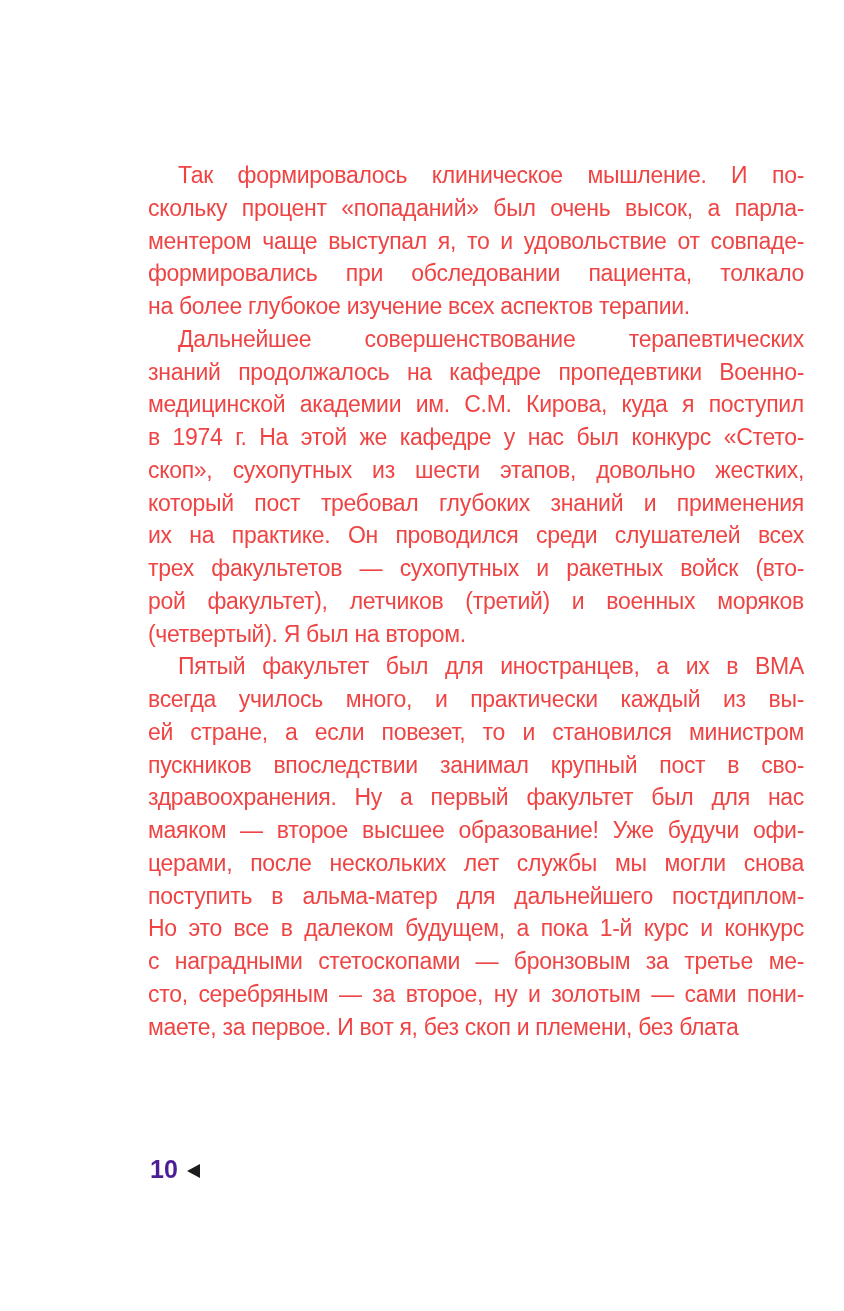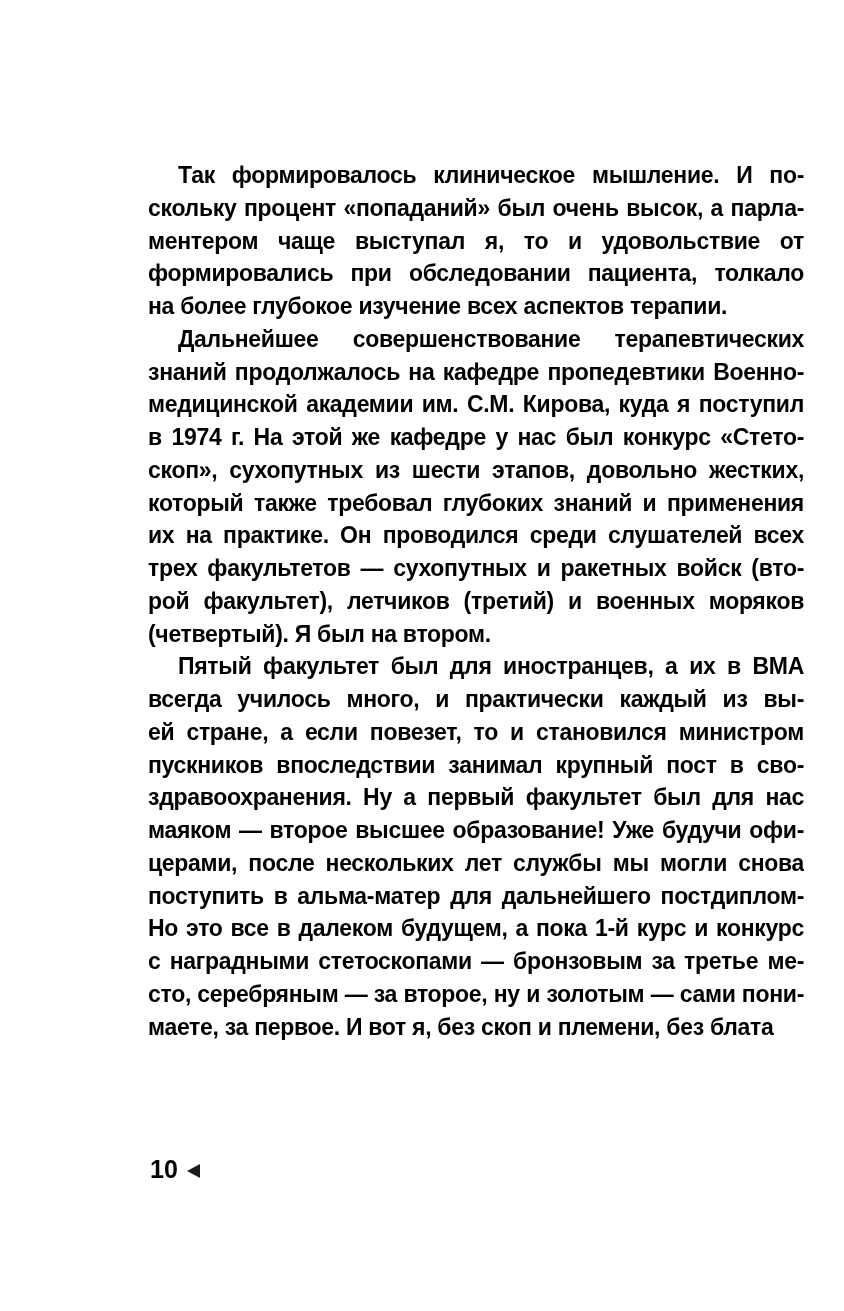--- a/index.html
+++ b/index.html
@@ -18,45 +18,45 @@
   .text-block {
     position: absolute;
     left: 148px;
     top: 159px;
     width: 656px;
   }
   .line {
     font-size: 23px;
     line-height: 32.75px;
     height: 32.75px;
-    color: #000000;
+    color: #ef4444;
     letter-spacing: -0.3px;
     text-align: justify;
     text-align-last: justify;
     white-space: normal;
     overflow: hidden;
-    font-weight: 700;
+    font-weight: 400;
   }
   .line.first {
     text-indent: 30px;
   }
   .line.last {
     text-align-last: left;
   }
   .footer {
     position: absolute;
     left: 150px;
     top: 1155px;
     display: flex;
     align-items: center;
   }
   .pagenum {
     font-size: 25px;
     font-weight: 700;
-    color: #000000;
+    color: #4c1d95;
     letter-spacing: 0px;
   }
   .triangle {
     display: inline-block;
     width: 0;
     height: 0;
     margin-left: 9px;
     margin-top: 3px;
     border-top: 7px solid transparent;
     border-bottom: 7px solid transparent;
@@ -72,21 +72,21 @@
       <div class="line first">Так формировалось клиническое мышление. И по-</div>
       <div class="line">скольку процент «попаданий» был очень высок, а парла-</div>
       <div class="line">ментером чаще выступал я, то и удовольствие от совпаде-</div>
       <div class="line">формировались при обследовании пациента, толкало</div>
       <div class="line last">на более глубокое изучение всех аспектов терапии.</div>
       <div class="line first">Дальнейшее совершенствование терапевтических</div>
       <div class="line">знаний продолжалось на кафедре пропедевтики Военно-</div>
       <div class="line">медицинской академии им. С.М. Кирова, куда я поступил</div>
       <div class="line">в 1974 г. На этой же кафедре у нас был конкурс «Стето-</div>
       <div class="line">скоп», сухопутных из шести этапов, довольно жестких,</div>
-      <div class="line">который также требовал глубоких знаний и применения</div>
+      <div class="line">который пост требовал глубоких знаний и применения</div>
       <div class="line">их на практике. Он проводился среди слушателей всех</div>
       <div class="line">трех факультетов — сухопутных и ракетных войск (вто-</div>
       <div class="line">рой факультет), летчиков (третий) и военных моряков</div>
       <div class="line last">(четвертый). Я был на втором.</div>
       <div class="line first">Пятый факультет был для иностранцев, а их в ВМА</div>
       <div class="line">всегда училось много, и практически каждый из вы-</div>
       <div class="line">ей стране, а если повезет, то и становился министром</div>
       <div class="line">пускников впоследствии занимал крупный пост в сво-</div>
       <div class="line">здравоохранения. Ну а первый факультет был для нас</div>
       <div class="line">маяком — второе высшее образование! Уже будучи офи-</div>

